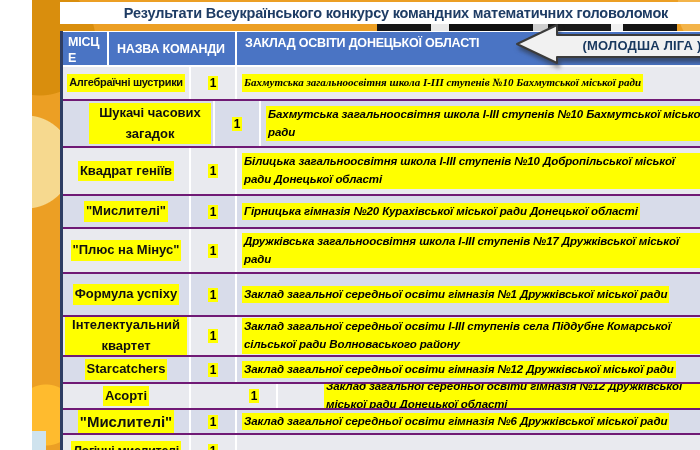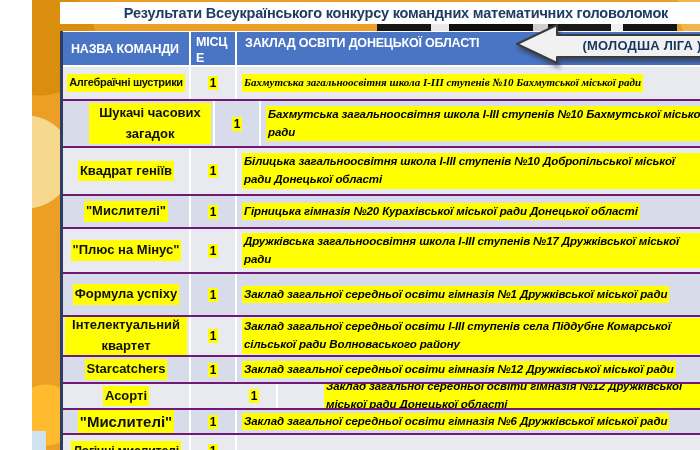--- a/index.html
+++ b/index.html
@@ -61,22 +61,22 @@
   <div class="bg-frag"></div>
   <div class="bg-right"></div>
   <div class="bg-corner"></div>
 
   <div class="title-bar">
     <span>Результати Всеукраїнського конкурсу командних математичних головоломок</span>
   </div>
 
   <div class="table">
     <div class="thead">
+      <div class="th place">МІСЦЕ</div>
       <div class="th team">НАЗВА КОМАНДИ</div>
-      <div class="th place">МІСЦЕ</div>
       <div class="th inst">ЗАКЛАД ОСВІТИ ДОНЕЦЬКОЇ ОБЛАСТІ</div>
     </div>
     <div id="rows">
         <div class="tr first" style="height: 34px;">
           <div class="td team">
             <span class="hl">Алгебраїчні шустрики</span>
           </div>
           <div class="td place">
             <span class="hl">1</span>
           </div>

